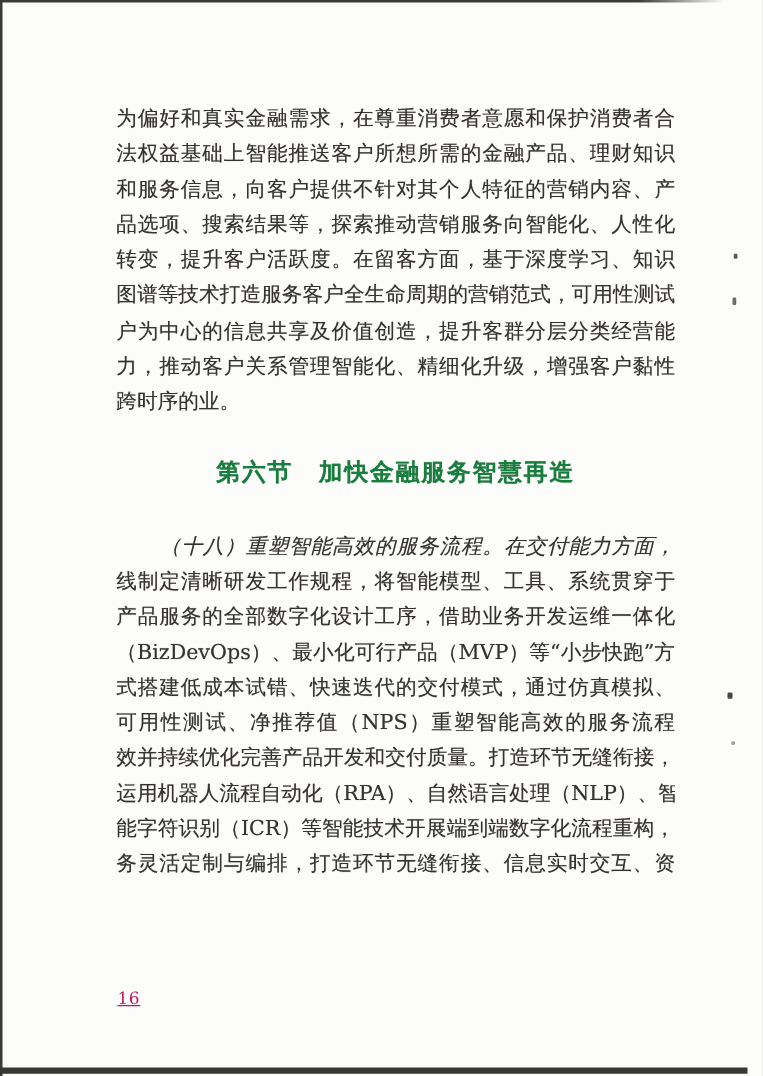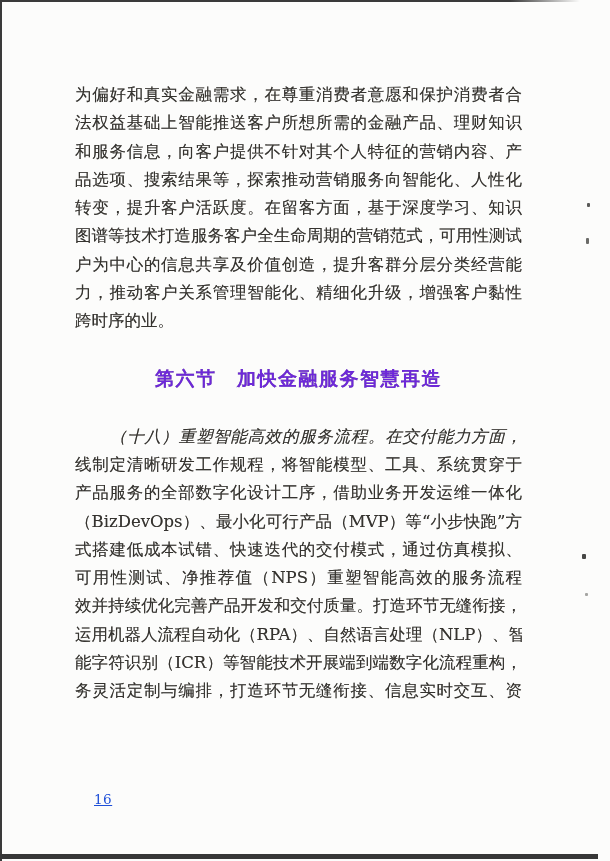--- a/index.html
+++ b/index.html
@@ -33,21 +33,21 @@
     background: #373737;
   }
   .speck { position: absolute; border-radius: 1px; }
   .speck-1 { left: 587px; top: 203px; width: 3px; height: 4px; background: #5a5a58; }
   .speck-2 { left: 586px; top: 238px; width: 3px; height: 6px; background: #6b6b68; }
   .speck-3 { left: 582px; top: 554px; width: 4px; height: 5px; background: #474745; }
   .speck-4 { left: 585px; top: 593px; width: 3px; height: 3px; background: #a5a5a2; }
   
   .text-block {
     position: absolute;
-    left: 75px;
+    left: 93px;
     top: 81px;
     width: 447px;
     font-size: 16.5px;
     line-height: 28.3px;
     text-shadow: 0 0 0.6px rgba(70, 68, 64, 0.55);
   }
   .para { margin: 0; }
   .para .line {
     text-align: justify;
     text-align-last: justify;
@@ -63,29 +63,29 @@
     font-style: italic;
   }
   .section-heading {
     display: block;
     margin: 27px 0 30px 0;
     line-height: 30px;
     font-size: 19px;
     font-weight: bold;
     letter-spacing: 1.5px;
     text-align: center;
-    color: #6d28d9;
+    color: #15803d;
   }
   .page-number {
     position: absolute;
     left: 94px;
     top: 791px;
     font-size: 13.5px;
     letter-spacing: 0.5px;
-    color: #1d4ed8;
+    color: #be185d;
     text-decoration: underline;
   }
 </style>
 </head>
 <body>
 
 <div class="scan-page">
 
   <div class="edge-top"></div>
   <div class="edge-left"></div>

